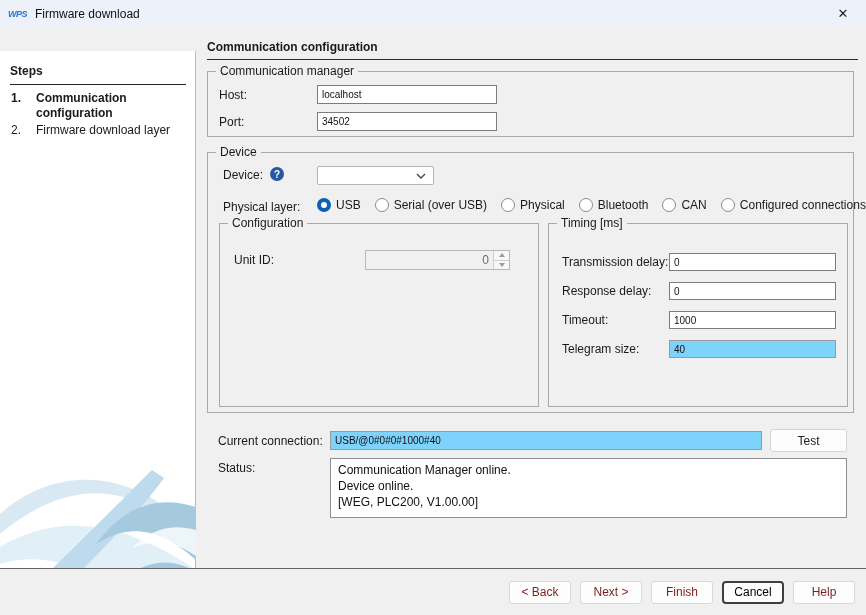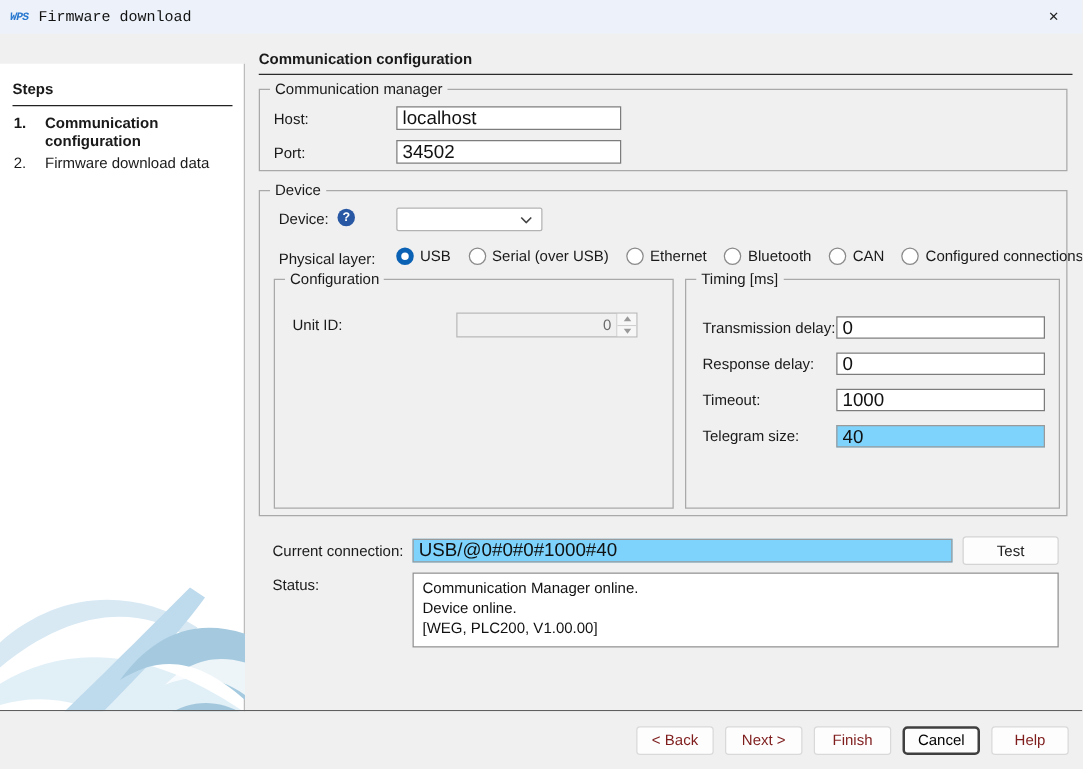--- a/index.html
+++ b/index.html
@@ -1,21 +1,21 @@
 <!DOCTYPE html>
 <html><head>
 <meta charset="utf-8">
 <style>
   * { margin:0; padding:0; box-sizing:border-box; }
   html,body { width:866px; height:615px; }
   body { font-family:"Liberation Sans", sans-serif; font-size:12px; color:#1a1a1a; background:#f0f0f0; }
   .window { position:relative; width:866px; height:615px; overflow:hidden; background:#f0f0f0; }
 
   
-  .titlebar { position:absolute; left:0; top:0; width:866px; height:27px; background:#edf2fa; display:flex; align-items:center;font-family:Liberation Mono, monospace; }
+  .titlebar { position:absolute; left:0; top:0; width:866px; height:27px; background:#edf2fa; display:flex; align-items:center; }
   .wps-logo { margin-left:8px; color:#2878d0; font-weight:bold; font-style:italic; font-size:9px; letter-spacing:-0.5px; }
   .title-text { margin-left:8px; font-size:12px; color:#111; }
   .close-btn { position:absolute; right:8px; top:0; width:30px; height:27px; display:flex; align-items:center; justify-content:center; font-size:13px; color:#222; cursor:pointer; }
 
   
   .sidebar { position:absolute; left:0; top:27px; width:196px; height:541px; background:#ffffff; border-right:1px solid #bcbcbc;margin-top:24px; }
   .steps-heading { position:absolute; left:10px; top:13px; width:176px; font-weight:bold; border-bottom:1px solid #222; padding-bottom:6px; }
   .steps-list { position:absolute; left:11px; top:40px; width:176px; }
   .step-row { display:flex; margin-bottom:2px; line-height:15px; }
   .step-num { width:25px; flex:none; }
@@ -29,21 +29,21 @@
 
   .group { position:absolute; border:1px solid #a9a9a9; }
   .group-legend { position:absolute; top:-8px; left:8px; background:#f0f0f0; padding:0 4px; white-space:nowrap; }
 
   .g-comm   { left:10px; top:44px;  width:647px; height:66px; }
   .g-device { left:10px; top:125px; width:647px; height:261px; }
   .g-config { left:11px;  top:70px; width:320px; height:184px; }
   .g-timing { left:340px; top:70px; width:300px; height:184px; }
 
   .field-label { position:absolute; white-space:nowrap; }
-  .txt { position:absolute; border:1px solid #7c7c7c; background:#fff; font-family:"Liberation Sans",sans-serif; font-size:15px; padding:0 4px; color:#111; }
+  .txt { position:absolute; border:1px solid #7c7c7c; background:#fff; font-family:"Liberation Sans",sans-serif; font-size:10px; padding:0 4px; color:#111; }
   .txt.readonly { background:#7dd3fc; border-color:#9a9a9a; }
   input.txt { outline:none; }
 
   
   .combo { position:absolute; left:109px; top:13px; width:117px; height:19px; background:#fff; border:1px solid #b3b3b3; border-radius:2px; display:flex; align-items:center; justify-content:flex-end; padding-right:7px; cursor:pointer; }
   .help-icon { position:absolute; left:62px; top:14px; width:14px; height:14px; border-radius:50%; background:#2857a4; color:#fff; font-size:10px; font-weight:bold; display:flex; align-items:center; justify-content:center; cursor:pointer; }
 
   
   .radio-row { position:absolute; left:109px; top:45px; display:flex; gap:14px; align-items:center; }
   .radio-opt { display:flex; align-items:center; gap:5px; cursor:pointer; white-space:nowrap; }
@@ -89,21 +89,21 @@
 
   <div class="sidebar">
     <div class="steps-heading">Steps</div>
     <div class="steps-list">
       <div class="step-row step-active">
         <span class="step-num">1.</span>
         <span class="step-label">Communication configuration</span>
       </div>
       <div class="step-row">
         <span class="step-num">2.</span>
-        <span class="step-label">Firmware download data</span>
+        <span class="step-label">Firmware download layer</span>
       </div>
     </div>
     <svg class="swoosh" viewBox="0 0 196 140" preserveAspectRatio="none">
       <path d="M0,62 C45,22 105,16 158,50 L150,58 C105,28 50,40 0,82 Z" fill="#d8e9f4"></path>
       <path d="M0,95 C55,62 120,66 196,118 L196,140 L120,140 C80,112 40,100 0,112 Z" fill="#dcecf6" opacity="0.85"></path>
       <path d="M152,18 C115,55 70,100 28,140 L60,140 C100,100 138,62 164,26 Z" fill="#bedaed"></path>
       <path d="M196,55 C150,40 118,62 96,92 C128,72 158,74 196,108 Z" fill="#a5cadf"></path>
       <path d="M196,78 C168,70 148,80 132,96 C156,86 176,90 196,104 Z" fill="#ffffff" opacity="0.8"></path>
       <path d="M110,140 L196,140 L196,120 C160,98 130,118 110,140 Z" fill="#9cc3da" opacity="0.9"></path>
     </svg>
@@ -137,21 +137,21 @@
         <label class="radio-opt">
           <span class="radio checked"></span>
           <span>USB</span>
         </label>
         <label class="radio-opt">
           <span class="radio"></span>
           <span>Serial (over USB)</span>
         </label>
         <label class="radio-opt">
           <span class="radio"></span>
-          <span>Ethernet</span>
+          <span>Physical</span>
         </label>
         <label class="radio-opt">
           <span class="radio"></span>
           <span>Bluetooth</span>
         </label>
         <label class="radio-opt">
           <span class="radio"></span>
           <span>CAN</span>
         </label>
         <label class="radio-opt">

